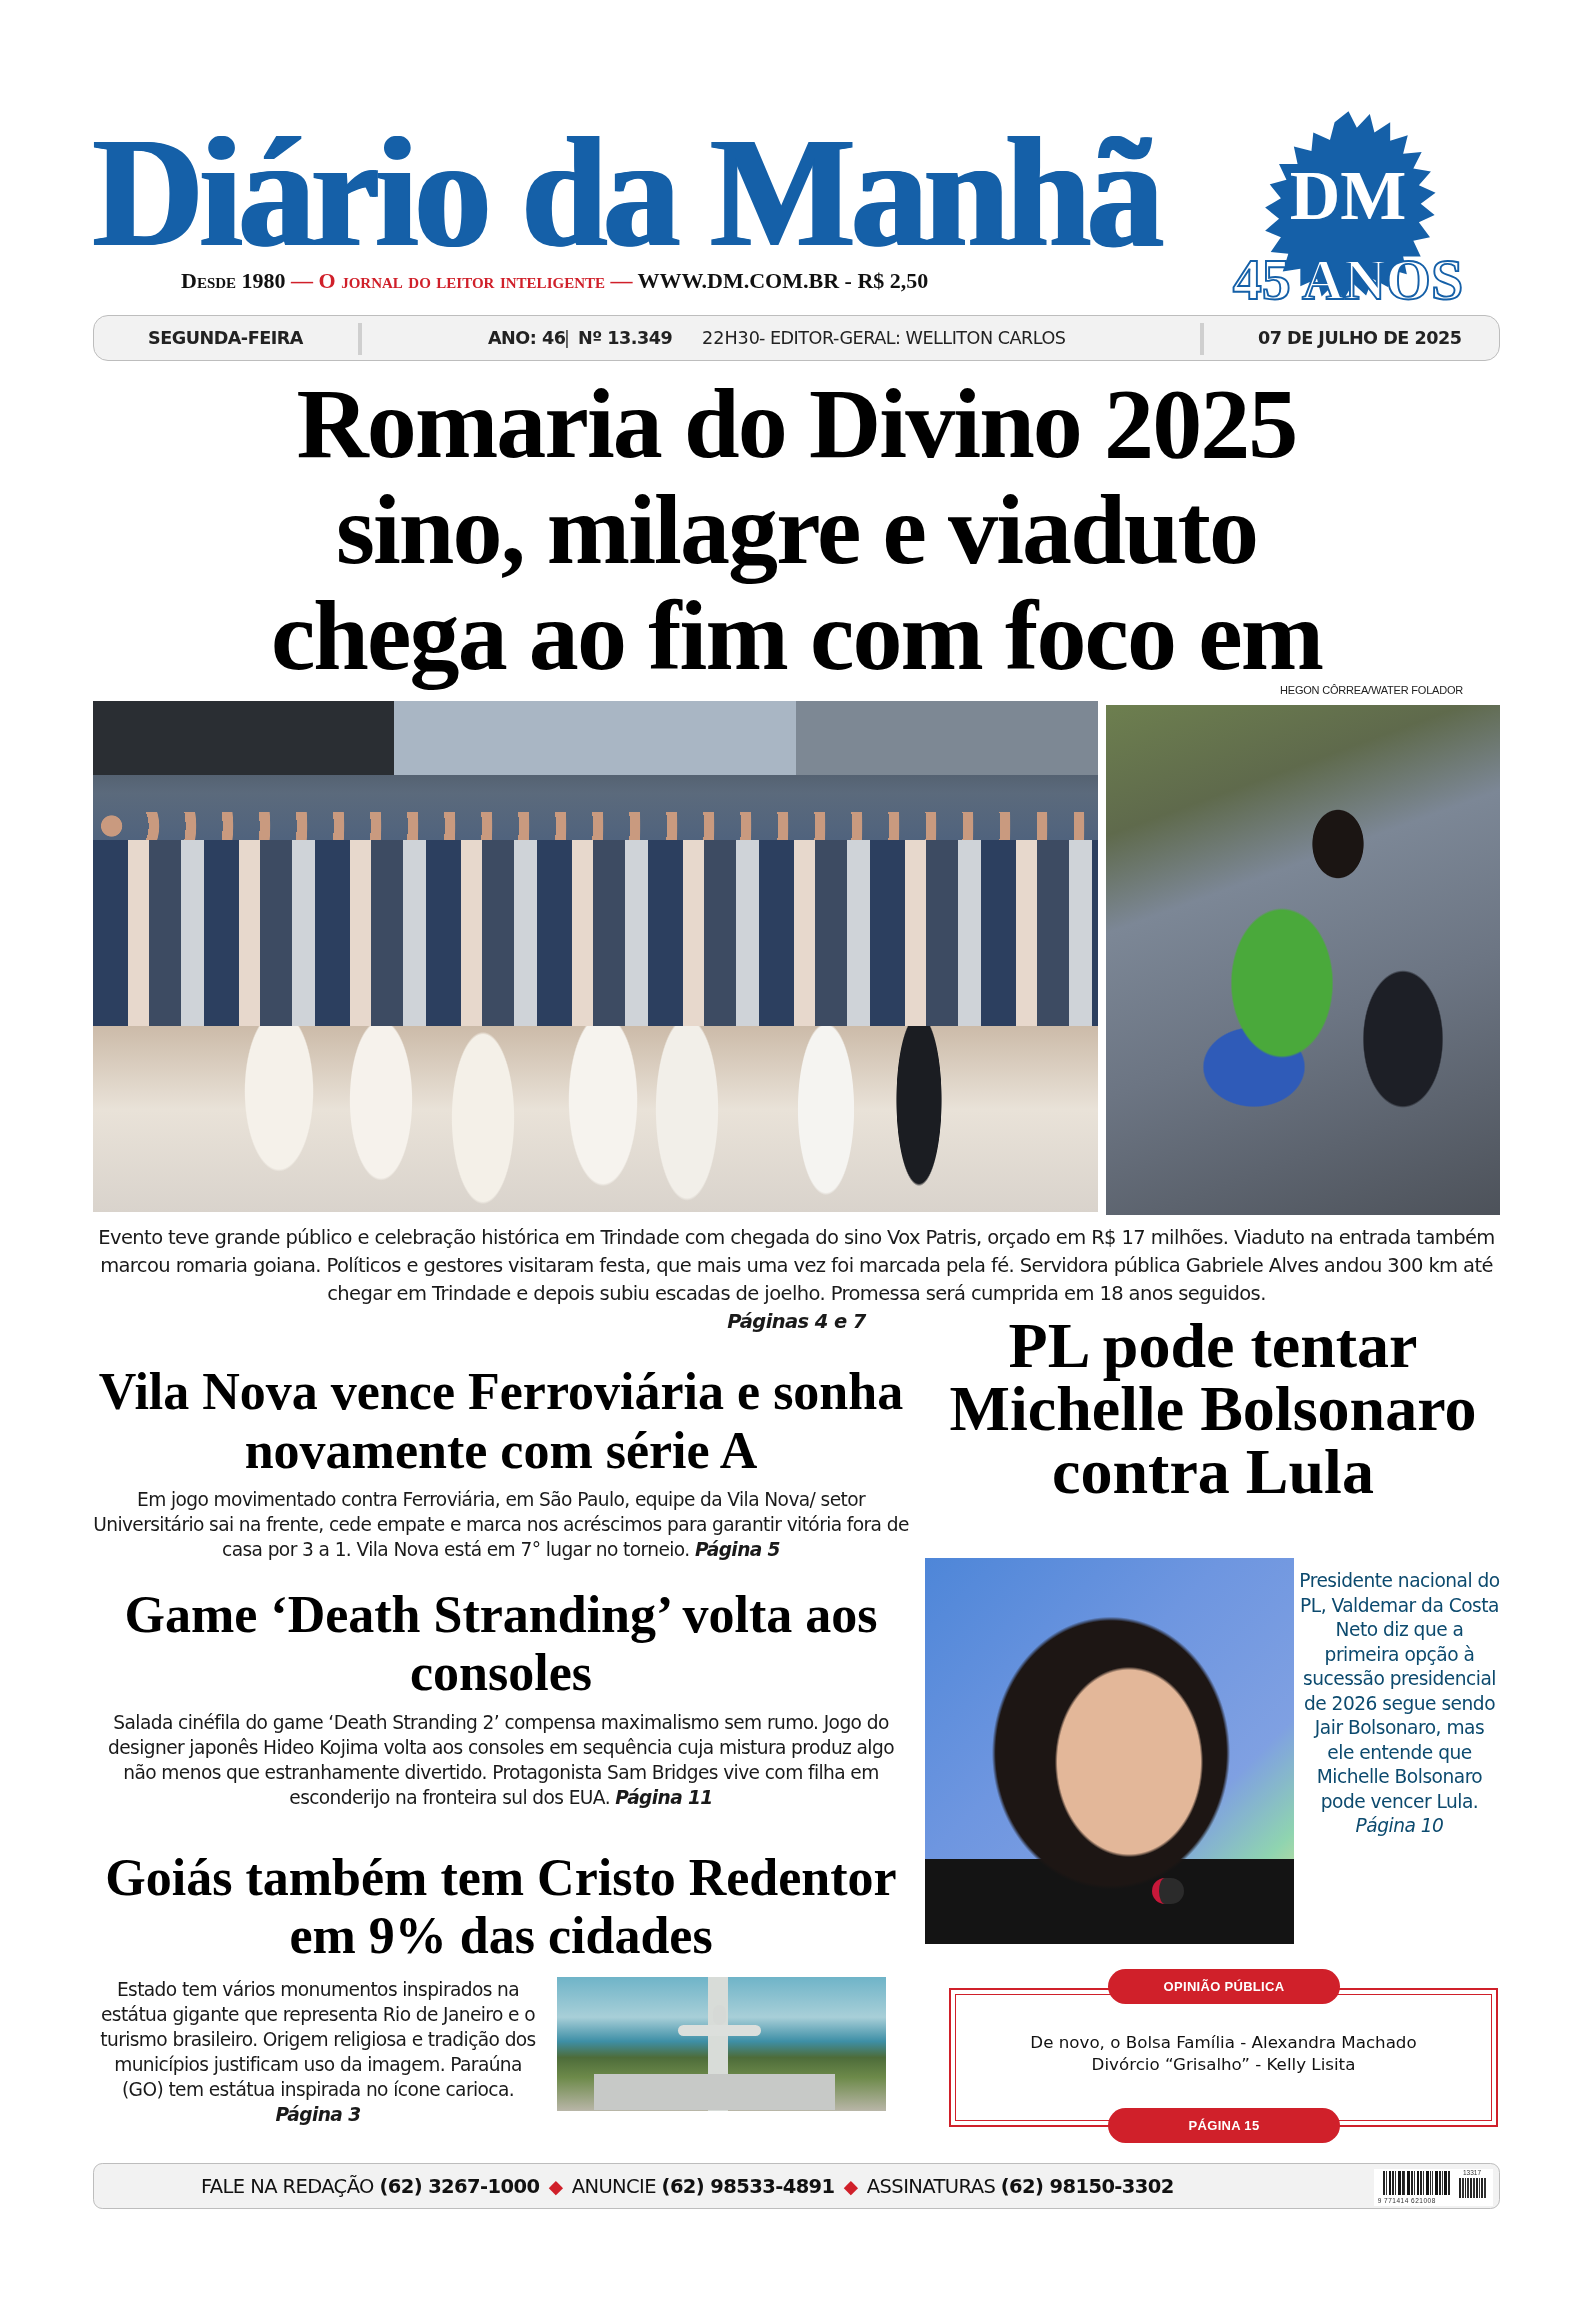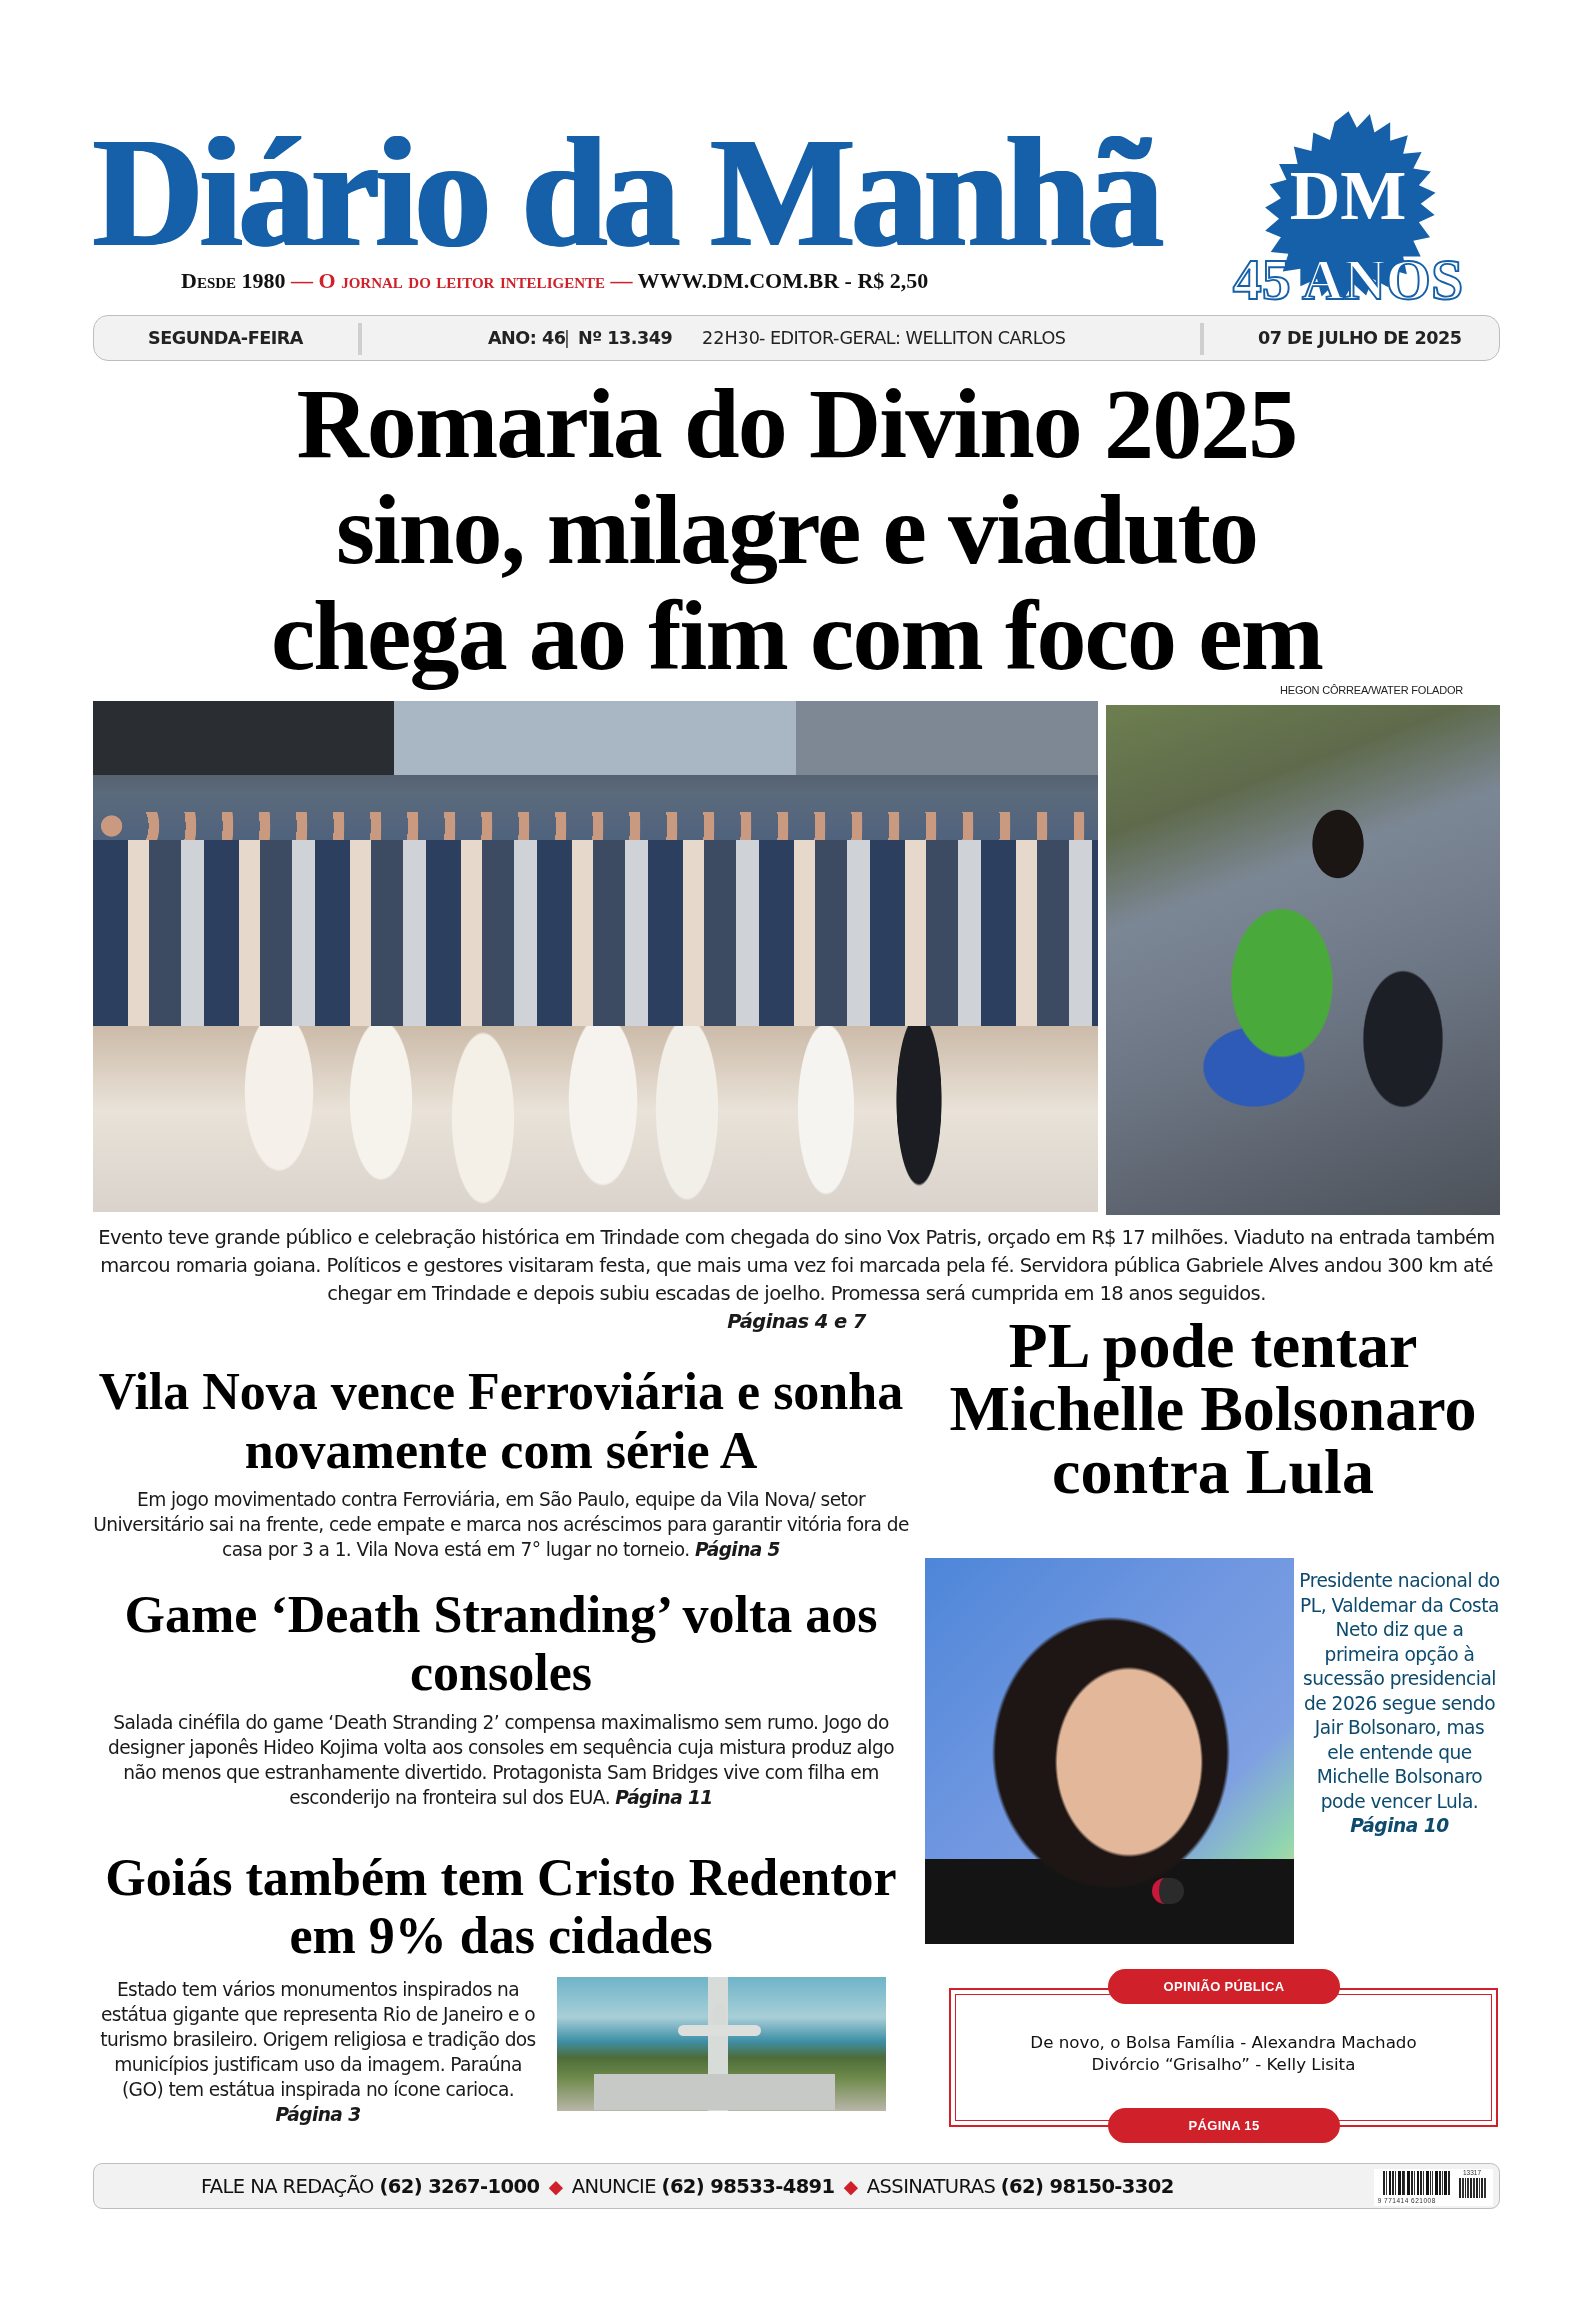--- a/index.html
+++ b/index.html
@@ -119,21 +119,21 @@
       linear-gradient(135deg, #4e86d8 0%, #6e96e0 40%, #7fa0e2 70%, #8fd4b0 85%, #f0e58a 100%);
   }
   .mic { position: absolute; left: 227px; top: 320px; width: 32px; height: 26px; background: #2b2b2b; border-radius: 13px; border-left: 7.4px solid #c7183a; }
 
   .michelle-body {
     position: absolute; left: 1299px; top: 1561px; width: 201px; text-align: center;
     font-family: "DejaVu Sans", sans-serif; font-size: 18.6px; line-height: 24.5px; color: #0c4a6e;
     letter-spacing: -0.5px;
     margin-top: 8px;
   }
-  .michelle-body .pg { font-weight: bold; font-style: italic; display: block; }
+  .michelle-body .pg { font-weight: normal; font-style: italic; display: block; }
 
   
   .op-box {
     position: absolute; left: 949px; top: 1988px; width: 549px; height: 139px;
     border: 2.8px double #d0202a; outline: 0.9px solid #d0202a; outline-offset: -7.4px;
   }
   .op-pill {
     position: absolute; height: 35px; background: #d0202a; color: #fff; border-radius: 17.6px;
     text-align: center; font-weight: bold; font-size: 13px; line-height: 35px; letter-spacing: 0.3px;
   }

